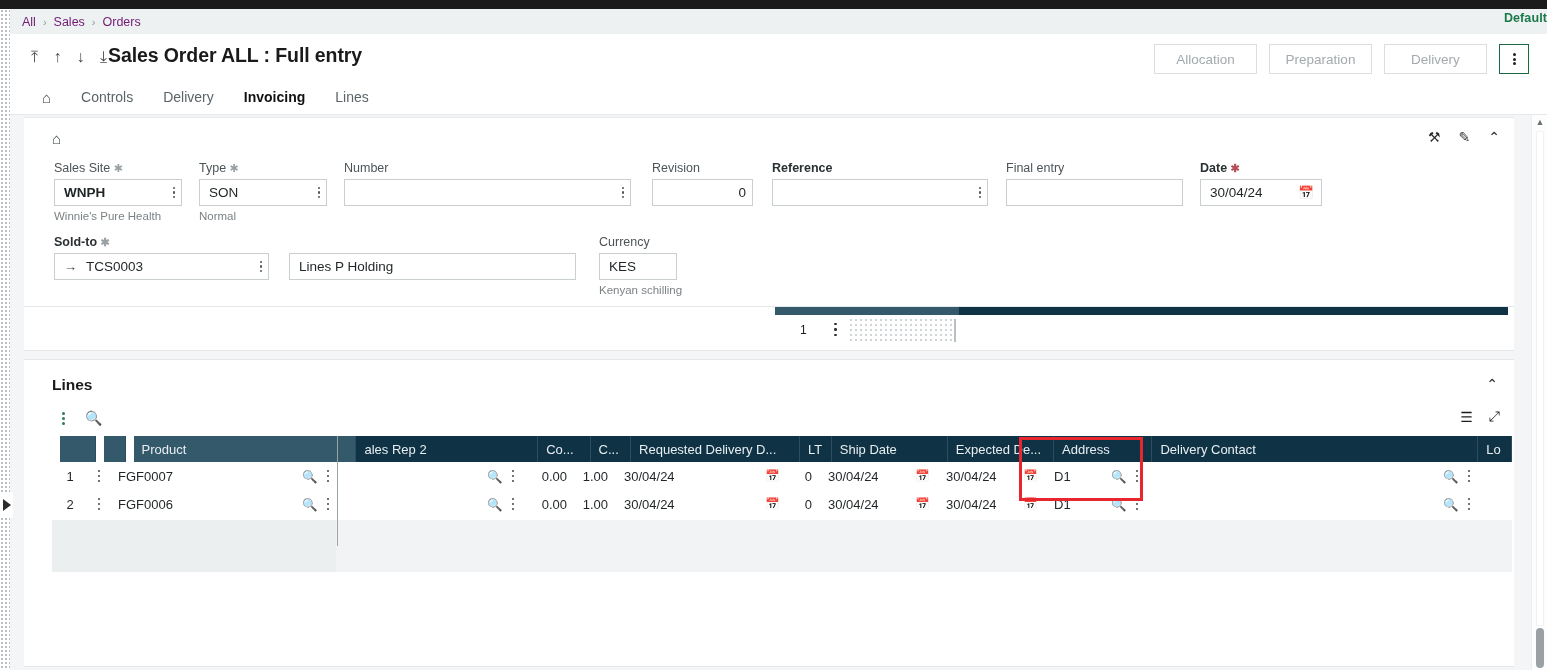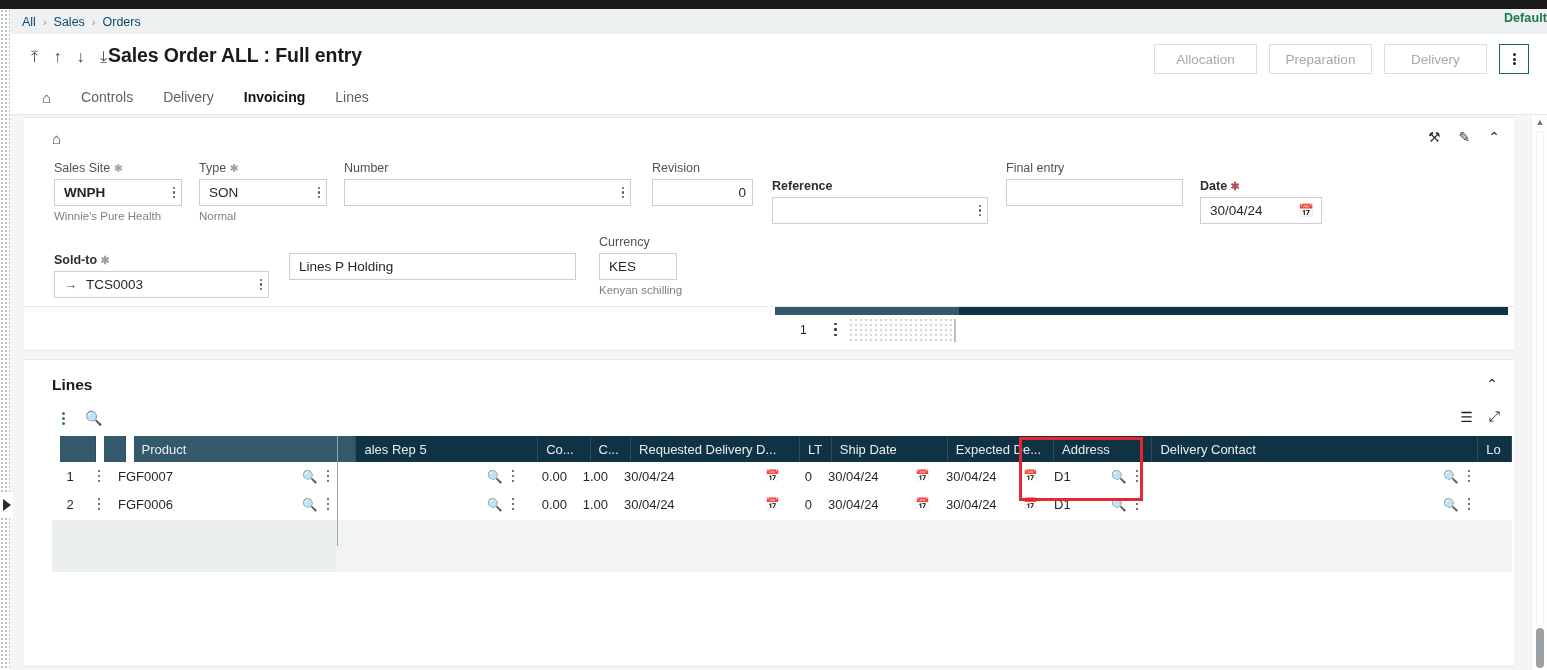--- a/index.html
+++ b/index.html
@@ -24,21 +24,21 @@
     background-size: 4px 4px;
     background-color:#ffffff;
   }
 
   
   .crumbbar {
     position:absolute; left:10px; top:9px; width:1537px; height:25px;
     background:#eef1f2; display:flex; align-items:center; padding-left:12px;
     font-size:12.5px;
   }
-  .crumb { color:#0c4a6e; cursor:pointer; }
+  .crumb { color:#701a75; cursor:pointer; }
   .crumb-sep { color:#8a9a95; margin:0 7px; font-size:11px; }
   .default-chip {
     position:absolute; right:0px; top:11px;
     color:#1a7a4a; font-weight:bold; font-size:12.5px; letter-spacing:.1px;text-align:center;
   }
 
   
   .pagehdr { position:absolute; left:10px; top:34px; width:1537px; height:48px; background:#fff; }
   .navarrows { position:absolute; left:16px; top:12px; display:flex; gap:6px; align-items:center; }
   .navarrows span {
@@ -81,21 +81,21 @@
   
   .card1 {
     position:absolute; left:14px; top:2px; width:1490px; height:190px;
     background:#fff; border:1px solid #e4e8ea; border-left:none; border-right:none;
   }
   .card1-home { position:absolute; left:28px; top:12px; font-size:15px; color:#3a4246; }
   .card1-tools { position:absolute; right:14px; top:12px; display:flex; gap:18px; align-items:center; color:#2b2b2b; }
   .card1-tools span { cursor:pointer; font-size:14px; line-height:1; }
   .field { position:absolute; }
   .flabel { font-size:12.5px; color:#4d5458; margin-bottom:4px; white-space:nowrap; }
-  .flabel.bold { font-weight:bold; color:#2b3033;margin-top:18px; }
+  .flabel.bold { font-weight:bold; color:#2b3033; }
   .req { color:#b5505b; font-size:11px; }
   .req.gray { color:#9aa1a5; }
   .fbox {
     height:27px; border:1px solid #c9ced1; background:#fff;
     display:flex; align-items:center; padding:0 6px 0 9px;
     font-size:13.5px; color:#1f2426; position:relative;
   }
   .fbox.bolded { font-weight:bold; }
   .fbox .val { flex:1; overflow:hidden; white-space:nowrap; }
   .fbox .val.right { text-align:right; }
@@ -366,21 +366,21 @@
       <div class="lines-tools-right">
         <span>☰</span>
         <span>⤢</span>
       </div>
 
       <div class="grid">
         <div class="ghead">
           <div class="gh frozen" style="width:36px"></div>
           <div class="gh frozen" style="width:22px"></div>
           <div class="gh frozen" style="width:227px">Product</div>
-          <div class="gh" style="width:185px">ales Rep 5</div>
+          <div class="gh" style="width:185px">ales Rep 2</div>
           <div class="gh" style="width:53px">Co...</div>
           <div class="gh" style="width:41px">C...</div>
           <div class="gh" style="width:172px">Requested Delivery D...</div>
           <div class="gh" style="width:32px">LT</div>
           <div class="gh" style="width:118px">Ship Date</div>
           <div class="gh" style="width:108px">Expected De...</div>
           <div class="gh" style="width:100px">Address</div>
           <div class="gh" style="width:332px">Delivery Contact</div>
           <div class="gh" style="width:34px">Lo</div>
         </div>

